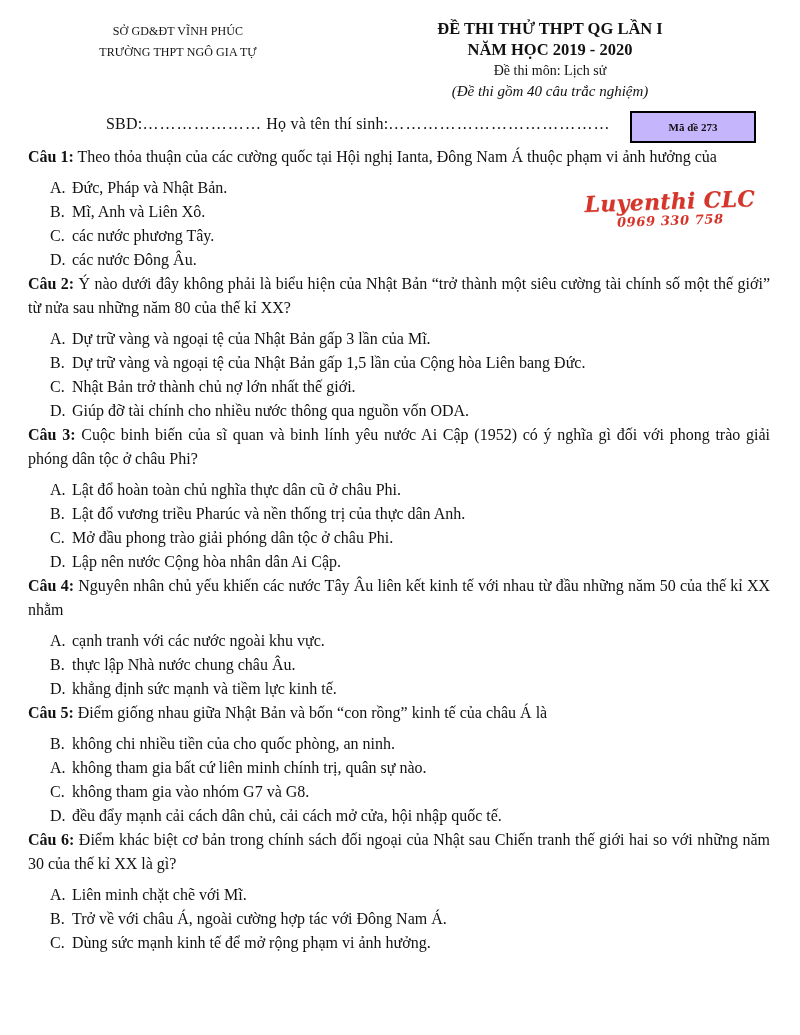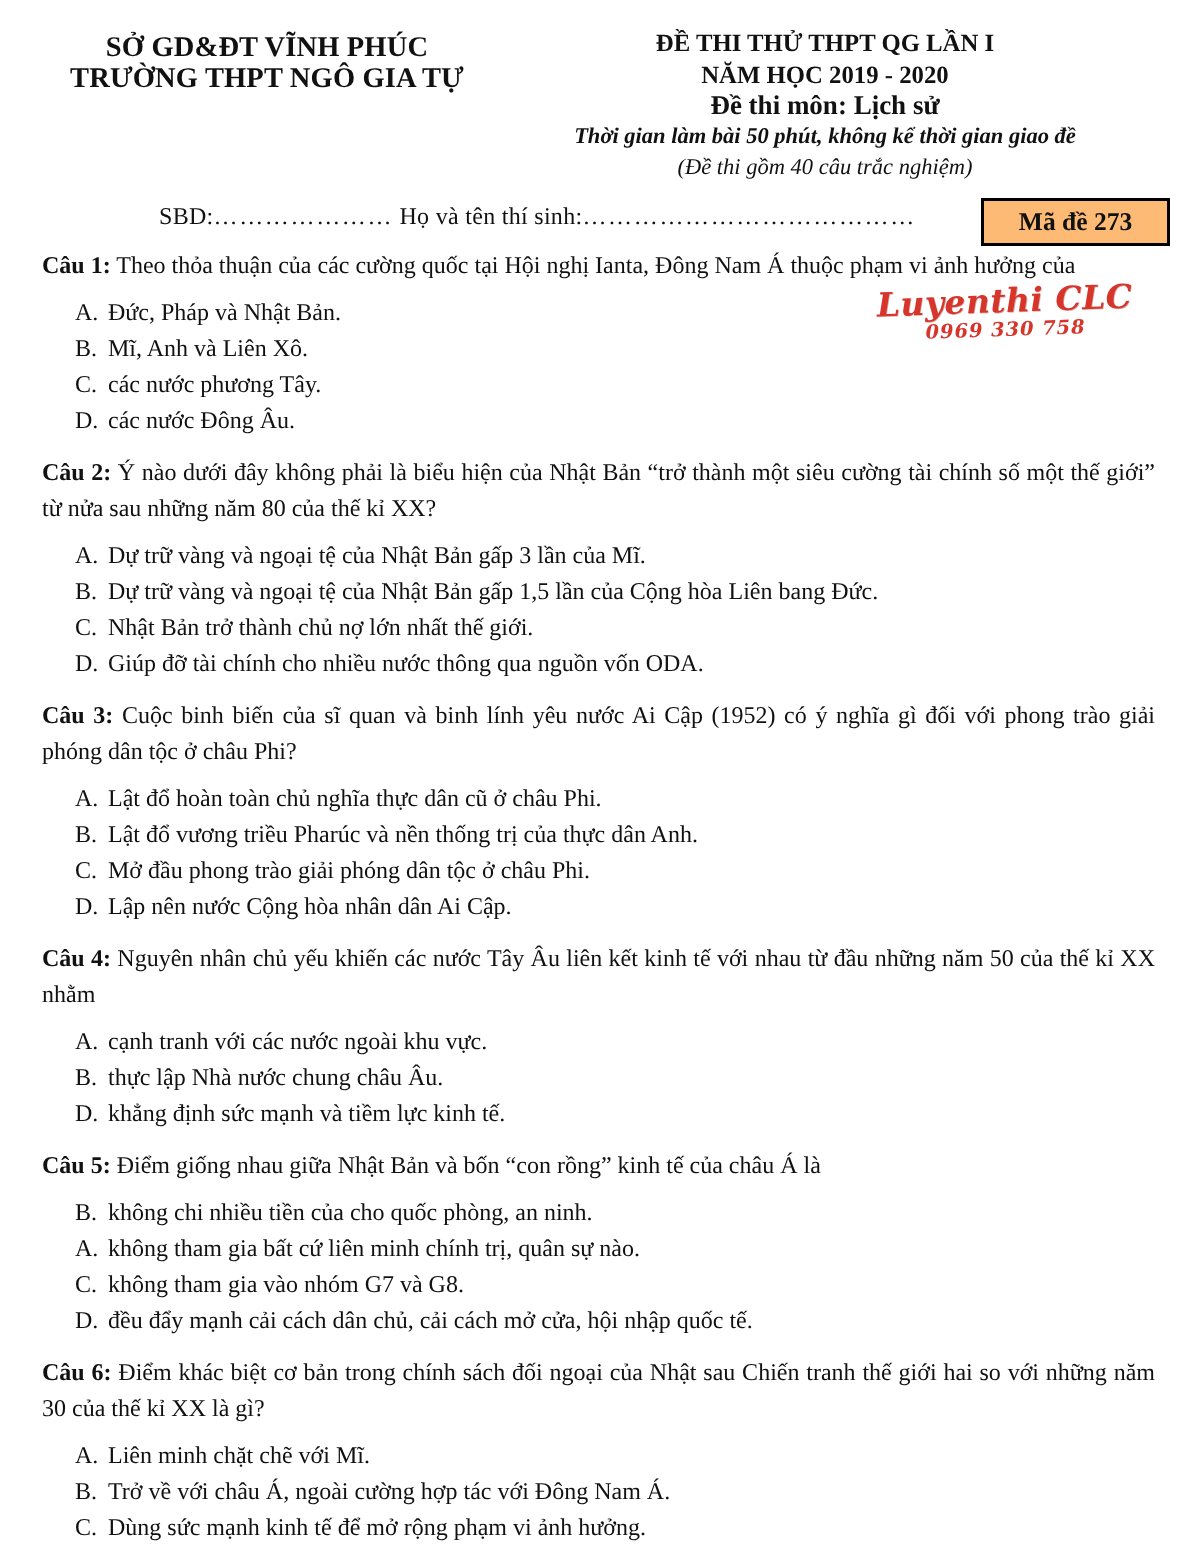--- a/index.html
+++ b/index.html
@@ -33,35 +33,35 @@
     width: 300px;
     flex: 0 0 300px;
     text-align: center;
     padding-top: 3px;
   }
   .header-right {
     flex: 1 1 auto;
     text-align: center;
   }
   .hl-line {
-    font-weight: bold;
-    font-size: 19px;
+    font-weight: normal;
+    font-size: 12px;
     line-height: 21px;
     letter-spacing: 0.1px;
     white-space: nowrap;
   }
   .hr-line1, .hr-line2 {
     font-weight: bold;
     font-size: 16.5px;
     line-height: 21px;
     white-space: nowrap;
   }
   .hr-line3 {
-    font-weight: bold;
-    font-size: 18px;
+    font-weight: normal;
+    font-size: 14px;
     line-height: 21px;
     white-space: nowrap;
   }
   .hr-ital {
     font-style: italic;
     font-weight: bold;
     font-size: 15px;
     line-height: 21px;
     white-space: nowrap;
   }
@@ -83,31 +83,31 @@
     position: absolute;
     left: 78px;
     top: 4px;
     white-space: nowrap;
     letter-spacing: 0.2px;
   }
   .dots-a { letter-spacing: 1.1px; }
   .dots-b { letter-spacing: 1.1px; }
   .ma-de-box {
     position: absolute;
-    left: 626px;
+    left: 602px;
     top: 0px;
     width: 122px;
     height: 28px;
     border: 2px solid #000000;
     display: flex;
     align-items: center;
     justify-content: center;
     font-weight: bold;
-    font-size: 17px;
-    background: #fdba74;
+    font-size: 11px;
+    background: #c4b5fd;
   }
 
   
   .watermark {
     position: absolute;
     left: 575px;
     top: 190px;
     width: 190px;
     text-align: center;
     pointer-events: none;
@@ -133,21 +133,20 @@
     letter-spacing: 0.6px;
   }
 
   
   .questions {
     margin-top: 4px;
     position: relative;
     z-index: 2;
   }
   .question {
-    margin-top: 11px;
   }
   .question:first-child { margin-top: 0; }
   .q-stem {
     font-size: 16px;
     line-height: 24px;
     text-align: justify;
     text-justify: inter-word;
     padding-right: 2px;
   }
   .q-label {
@@ -175,21 +174,20 @@
 
   <div class="header">
     <div class="header-left">
       <div class="hl-line">SỞ GD&amp;ĐT VĨNH PHÚC</div>
       <div class="hl-line">TRƯỜNG THPT NGÔ GIA TỰ</div>
     </div>
     <div class="header-right">
       <div class="hr-line1">ĐỀ THI THỬ THPT QG LẦN I</div>
       <div class="hr-line2">NĂM HỌC 2019 - 2020</div>
       <div class="hr-line3">Đề thi môn: Lịch sử</div>
-      <div class="hr-ital">Thời gian làm bài 50 phút, không kể thời gian giao đề</div>
       <div class="hr-ital2">(Đề thi gồm 40 câu trắc nghiệm)</div>
     </div>
   </div>
 
   <div class="sbd-row">
     <div class="sbd-text"><span>SBD:</span><span class="dots-a">…………………</span> <span>Họ và tên thí sinh:</span><span class="dots-b">…………………………………</span></div>
     <div class="ma-de-box">
       <span>Mã đề 273</span>
     </div>
   </div>

